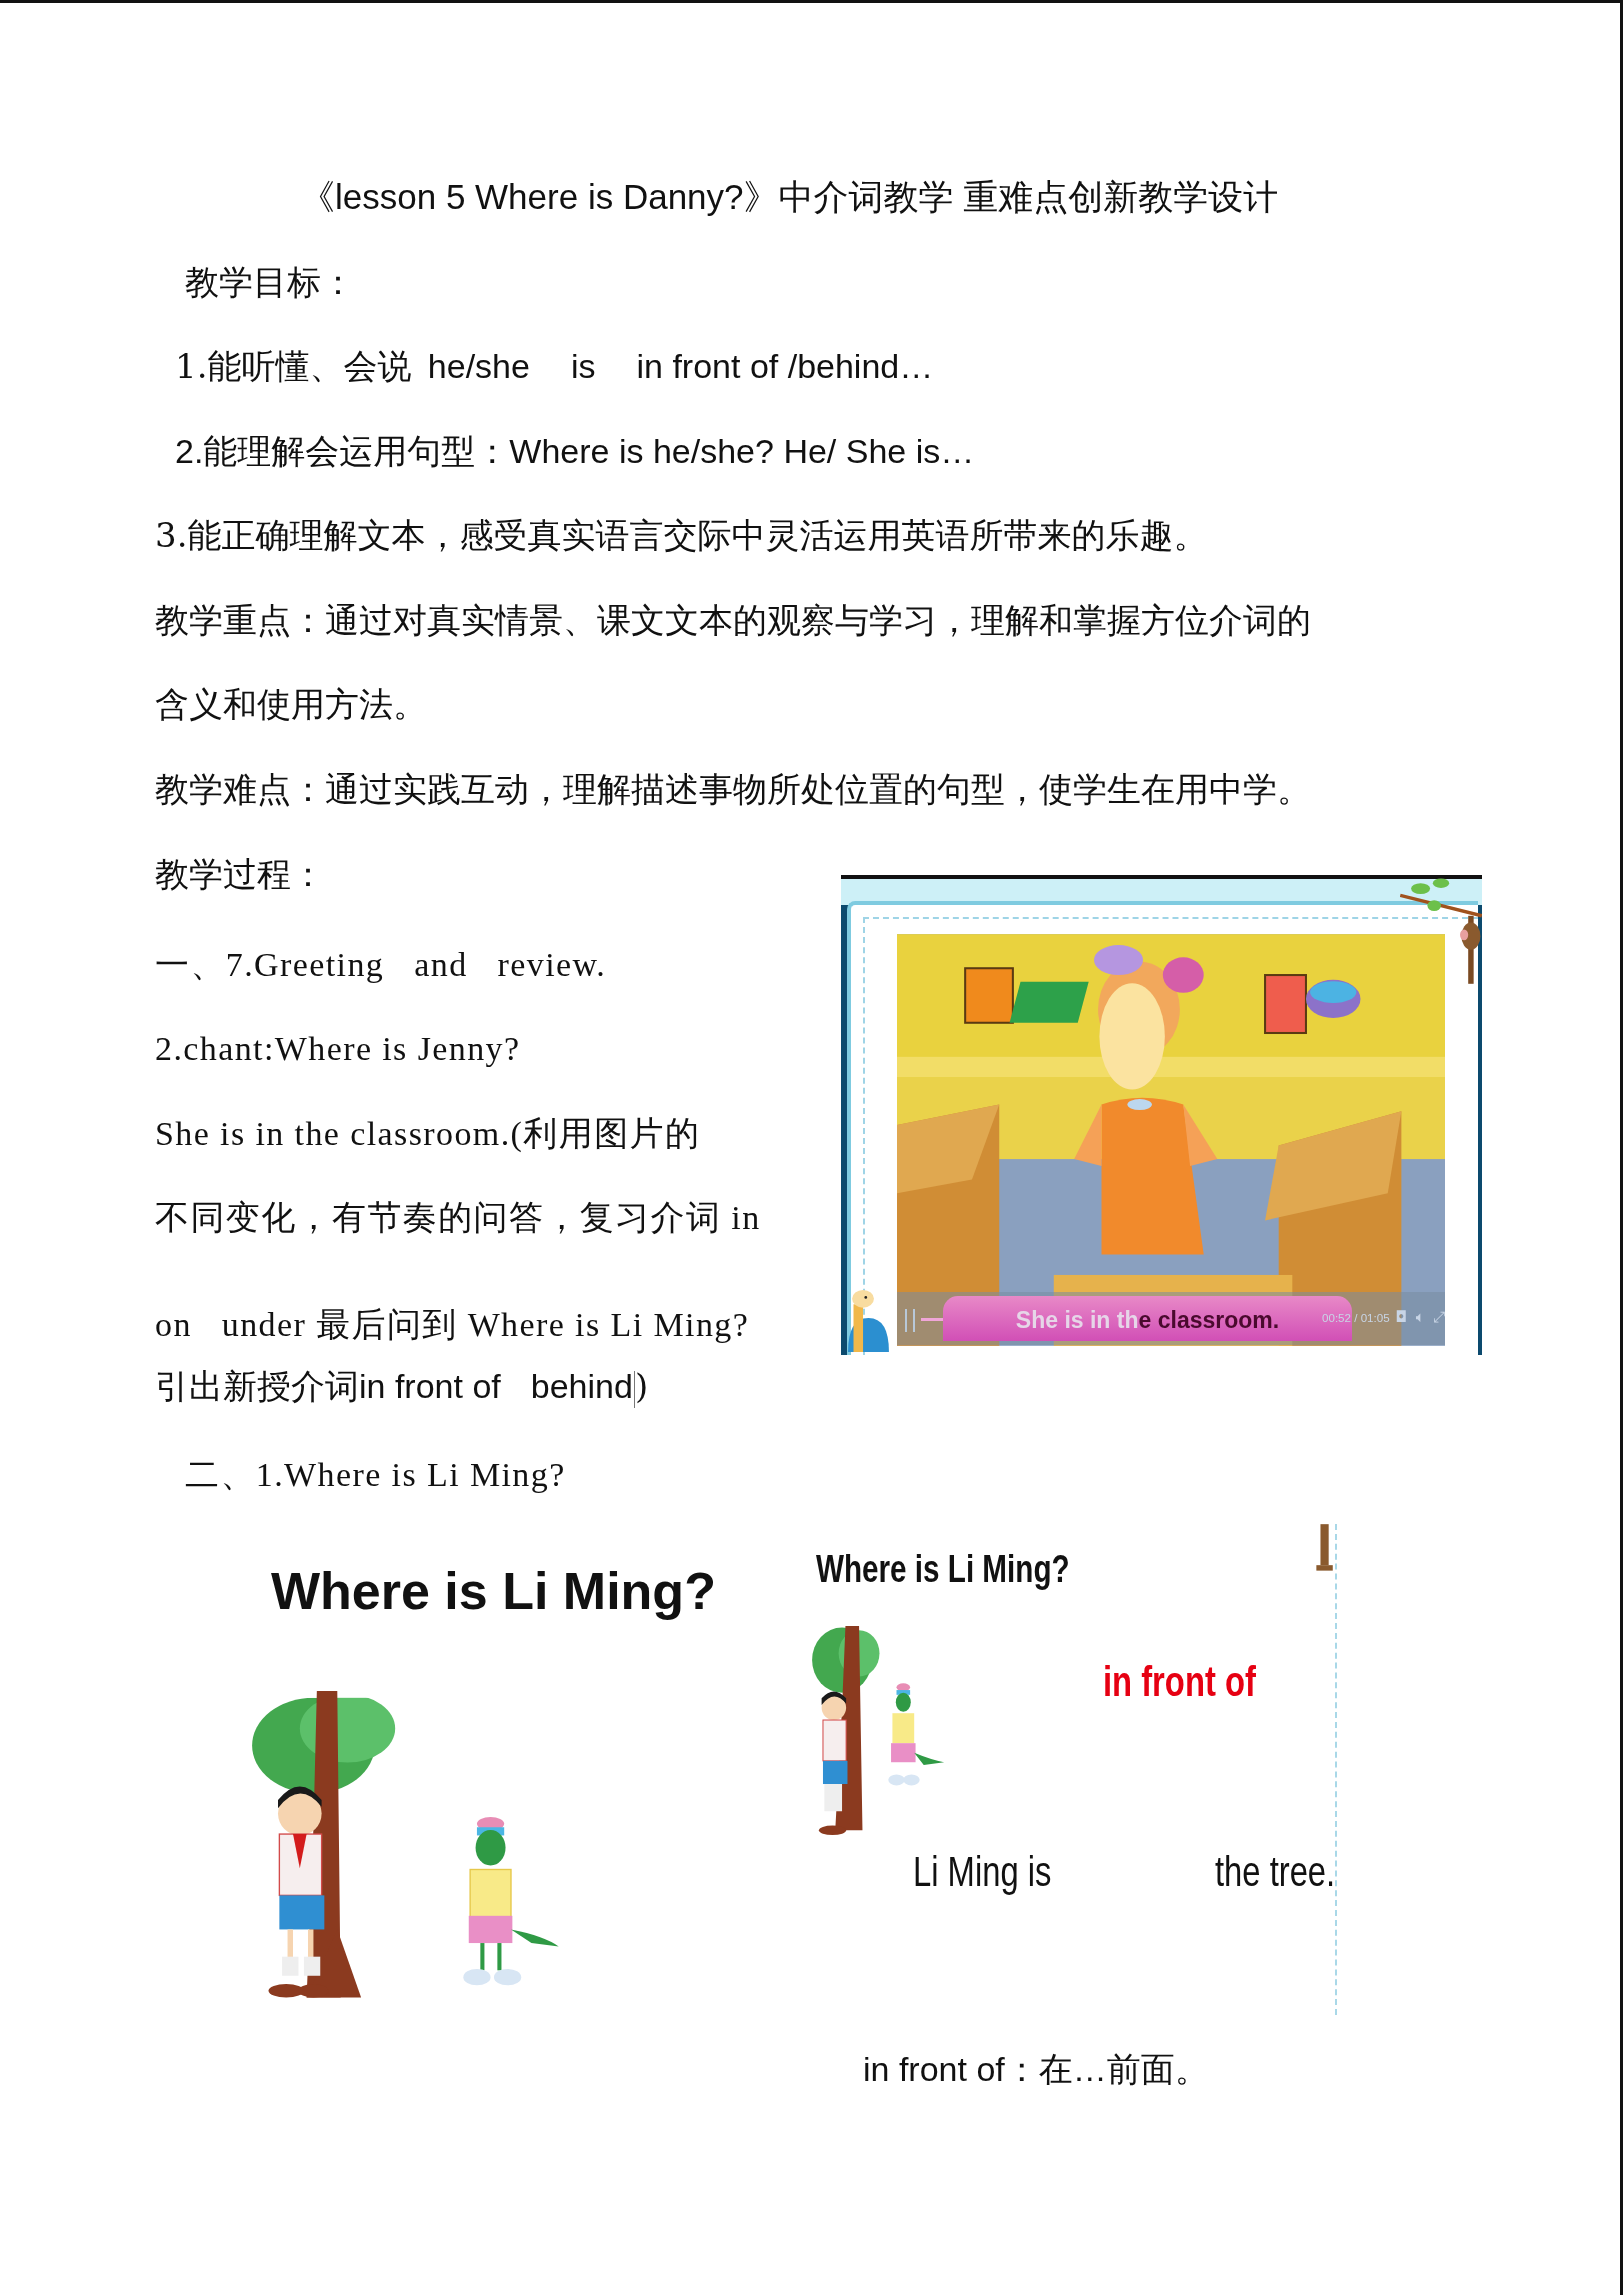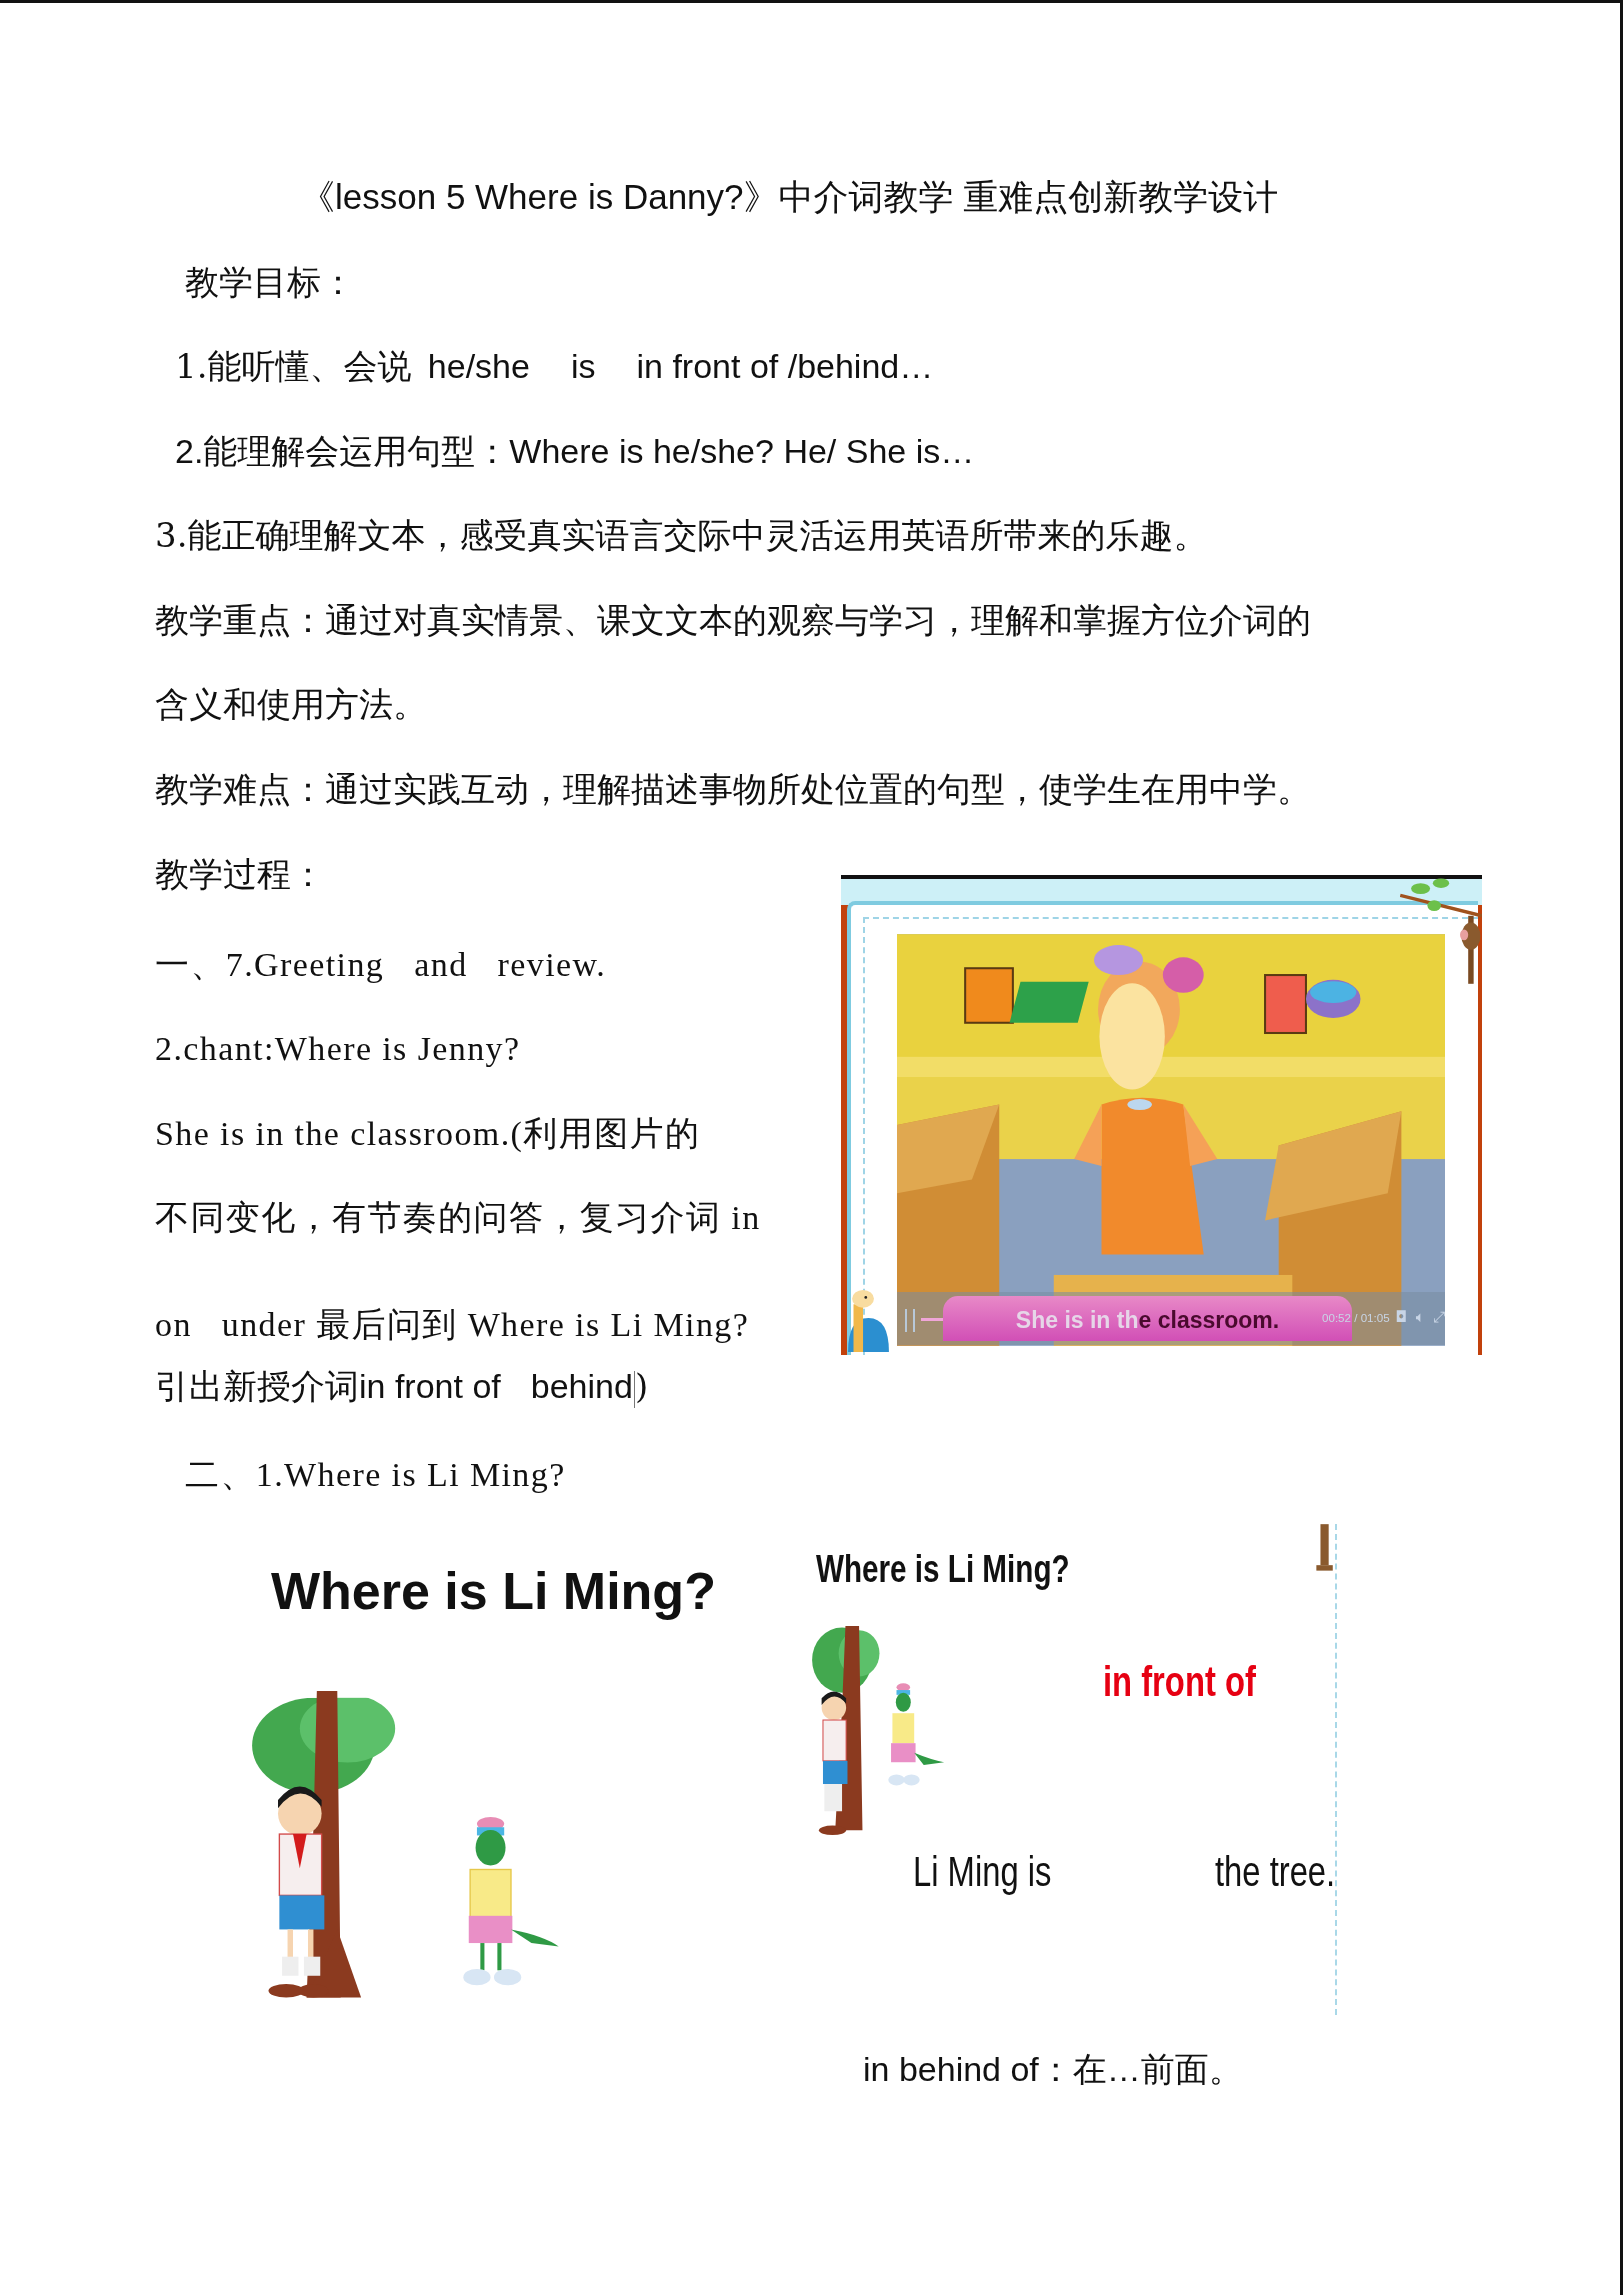--- a/index.html
+++ b/index.html
@@ -13,21 +13,21 @@
   .mono { font-family: "Liberation Serif", "DejaVu Serif", serif; letter-spacing: 1.4px; }
   .cjk { font-family: "DejaVu Serif", serif; }
 
   .title { left: 300px; top: 176px; font-size: 35px; }
   .gap-wide { display: inline-block; width: 30px; }
   .gap-med { display: inline-block; width: 41px; }
   .gap-sm { display: inline-block; width: 16.4px; }
 
   
   .video-frame { position: absolute; left: 841px; top: 875px; width: 641px; height: 480px;
-                 background: #c2410c; overflow: hidden; }
+                 background: #0c4a6e; overflow: hidden; }
   .video-topbar { position: absolute; left: 0; top: 0; width: 641px; height: 4.1px; background: #111; }
   .video-sky { position: absolute; left: 0; top: 4.1px; width: 641px; height: 26px; background: #cdf0f7; }
   .video-inner { position: absolute; left: 5.5px; top: 26px; width: 627px; height: 450px;
                  border-top: 4.1px solid #7fcbe0; border-left: 4.1px solid #7fcbe0; border-radius: 8.2px 0 0 0;
                  background: #fff; }
   .video-dash { position: absolute; left: 12.3px; top: 12.3px; right: 0; bottom: 0;
                 border-top: 2.7px dashed #9fd4e6; border-left: 2.7px dashed #9fd4e6; }
   .video-scene { position: absolute; left: 56px; top: 59px; width: 548px; height: 412px; overflow: hidden; }
   .video-caption-bar { position: absolute; left: 56px; top: 417px; width: 548px; height: 53px;
                        background: rgba(120,140,160,0.55); }
@@ -227,15 +227,15 @@
     <ellipse cx="140" cy="112" rx="11" ry="14" fill="#2f9a45"></ellipse>
     <rect x="124" y="128" width="32" height="44" fill="#f8ea88"></rect>
     <rect x="122" y="172" width="36" height="28" fill="#e98fc6"></rect>
     <path d="M156 186 Q 180 196 200 200 L 170 204 Z" fill="#2f9a45"></path>
     <ellipse cx="130" cy="226" rx="12" ry="8" fill="#d8e6f4"></ellipse>
     <ellipse cx="152" cy="226" rx="12" ry="8" fill="#d8e6f4"></ellipse>
   </svg>
 </div>
 
 <div class="txt" style="left:863px; top:2049px;">
-  <span class="sans">in behind of：在…前面。</span>
+  <span class="sans">in front of：在…前面。</span>
 </div>
 
 
 </body></html>

